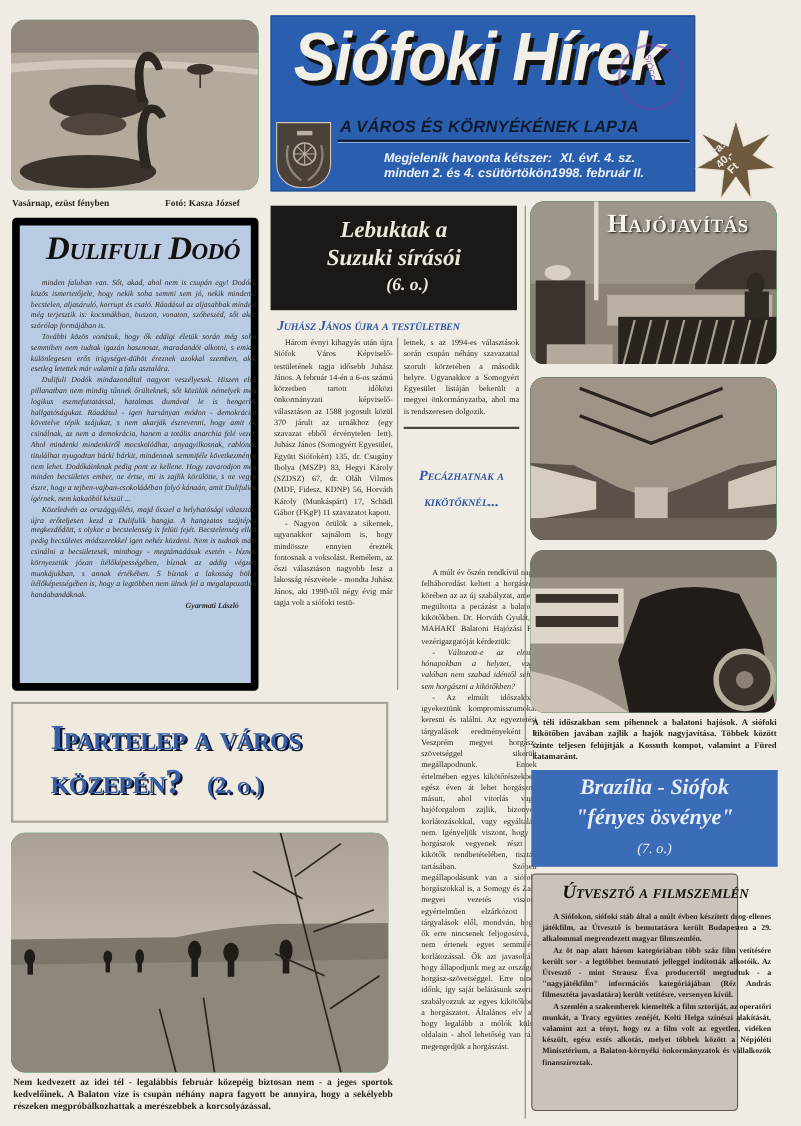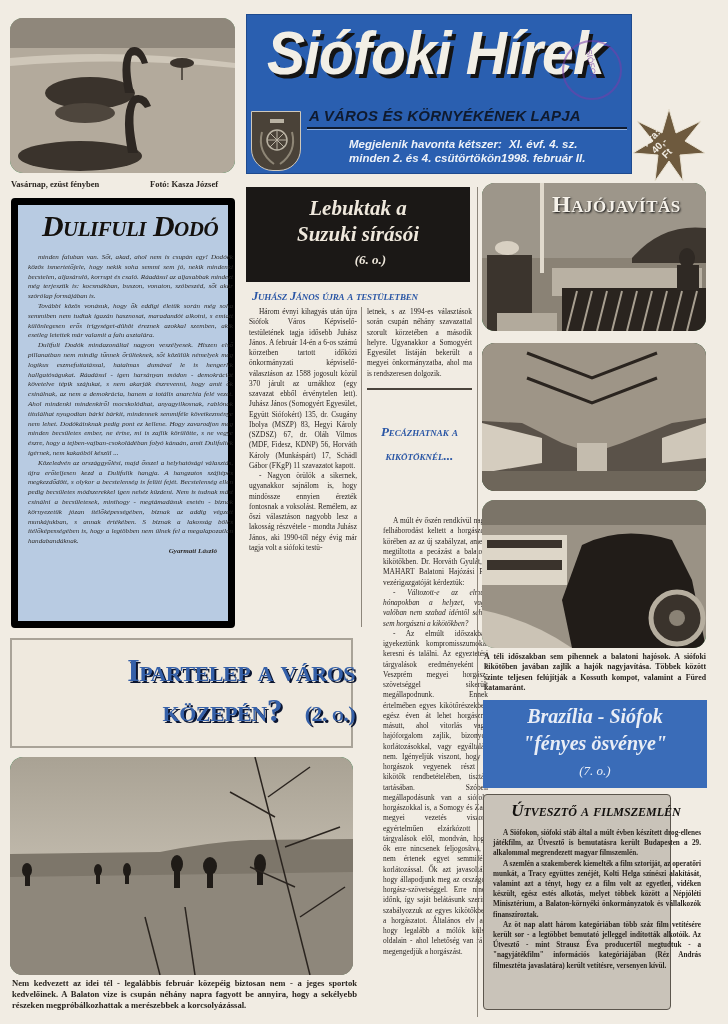--- a/index.html
+++ b/index.html
@@ -28,30 +28,30 @@
 
   
   .dodo-box { left: 11px; top: 198px; width: 224px; height: 430px; background: #b8cbe2; border: 7px solid #000000; border-radius: 4px; }
   .dodo-title { left: 0; top: 4px; width: 224px; text-align: center; font-weight: bold; font-style: italic; font-size: 30px; color: #14110e; font-variant: small-caps; letter-spacing: -0.5px; }
   .dodo-text { left: 10px; top: 48px; width: 205px; font-style: italic; font-size: 7.1px; line-height: 9.8px; text-align: justify; color: #2c2a28; }
   .dodo-text p { text-indent: 10px; }
   .dodo-author { text-align: right; font-weight: bold; padding-right: 16px; }
 
   
   .ipar-box { left: 10px; top: 638px; width: 343px; height: 110px; border: 2px solid #a9a398; background: #efe9de; }
-  .ipar-title { left: 0; top: 10px; width: 343px; text-align: right; font-weight: bold; font-size: 32px; line-height: 40px; color: #3560a8; text-shadow: 2px 2px 0 #0b1530; font-variant: small-caps; letter-spacing: -0.5px; }
+  .ipar-title { left: 0; top: 10px; width: 343px; text-align: left; font-weight: bold; font-size: 32px; line-height: 40px; color: #3560a8; text-shadow: 2px 2px 0 #0b1530; font-variant: small-caps; letter-spacing: -0.5px; padding-left: 34px; }
   .ipar-ref { font-size: 22px; }
 
   .skate-photo { left: 10px; top: 757px; width: 343px; height: 218px; }
   .skate-caption { left: 12px; top: 978px; width: 345px; font-size: 8.6px; font-weight: bold; line-height: 11px; color: #2a2520; text-align: justify; }
 
   
   .suzuki-box { left: 246px; top: 187px; width: 224px; height: 95px; background: #1b1816; }
   .suzuki-title { left: 0; top: 8px; width: 224px; text-align: center; font-weight: bold; font-style: italic; font-size: 21px; line-height: 26px; color: #efe8dc; }
-  .suzuki-ref { font-size: 13px; padding-left: 25px; }
+  .suzuki-ref { font-size: 16px; padding-left: 25px; }
   .juhasz-head { left: 252px; top: 289px; width: 228px; font-weight: bold; font-style: italic; font-variant: small-caps; font-size: 12.5px; color: #2a56a5; letter-spacing: -0.2px; white-space: nowrap; }
   .col-text { font-size: 7.4px; line-height: 10.25px; text-align: justify; color: #2a2522; }
   .col-text p { text-indent: 10px; }
   .col-a { left: 249px; top: 307px; width: 108px; }
   .col-b { left: 367px; top: 307px; width: 105px; }
   .col-sep { left: 361px; top: 307px; width: 1px; height: 320px; background: #8d867b; }
   .rule-b { left: 367px; top: 388px; width: 105px; height: 2px; background: #4a443c; }
   .peca-head { left: 367px; top: 420px; width: 105px; text-align: center; font-weight: bold; font-style: italic; font-variant: small-caps; font-size: 13px; line-height: 24px; color: #2a56a5; }
   .col-c { left: 383px; top: 472px; width: 105px; margin-top: 44px; }
   .col-sep2 { left: 477px; top: 187px; width: 1px; height: 830px; background: #8d867b; }
@@ -262,16 +262,16 @@
     <div>Brazília - Siófok</div>
     <div>"fényes ösvénye"</div>
     <div class="brazil-ref">(7. o.)</div>
   </div>
 </div>
 
 <div class="abs film-box">
   <div class="abs film-title">Útvesztő a filmszemlén</div>
   <div class="abs film-text">
     <p>A Siófokon, siófoki stáb által a múlt évben készített drog-ellenes játékfilm, az Útvesztő is bemutatásra került Budapesten a 29. alkalommal megrendezett magyar filmszemlén.</p>
+    <p>Az öt nap alatt három kategóriában több száz film vetítésére került sor - a legtöbbet bemutató jelleggel indították alkotóik. Az Útvesztő - mint Strausz Éva producertől megtudtuk - a "nagyjátékfilm" információs kategóriájában (Réz András filmesztéta javaslatára) került vetítésre, versenyen kívül.</p>
     <p>A szemlén a szakemberek kiemelték a film sztoriját, az operatőri munkát, a Tracy együttes zenéjét, Kolti Helga színészi alakítását, valamint azt a tényt, hogy ez a film volt az egyetlen, vidéken készült, egész estés alkotás, melyet többek között a Népjóléti Minisztérium, a Balaton-környéki önkormányzatok és vállalkozók finanszíroztak.</p>
-    <p>Az öt nap alatt három kategóriában több száz film vetítésére került sor - a legtöbbet bemutató jelleggel indították alkotóik. Az Útvesztő - mint Strausz Éva producertől megtudtuk - a "nagyjátékfilm" információs kategóriájában (Réz András filmesztéta javaslatára) került vetítésre, versenyen kívül.</p>
   </div>
 </div>
 
 </body></html>

